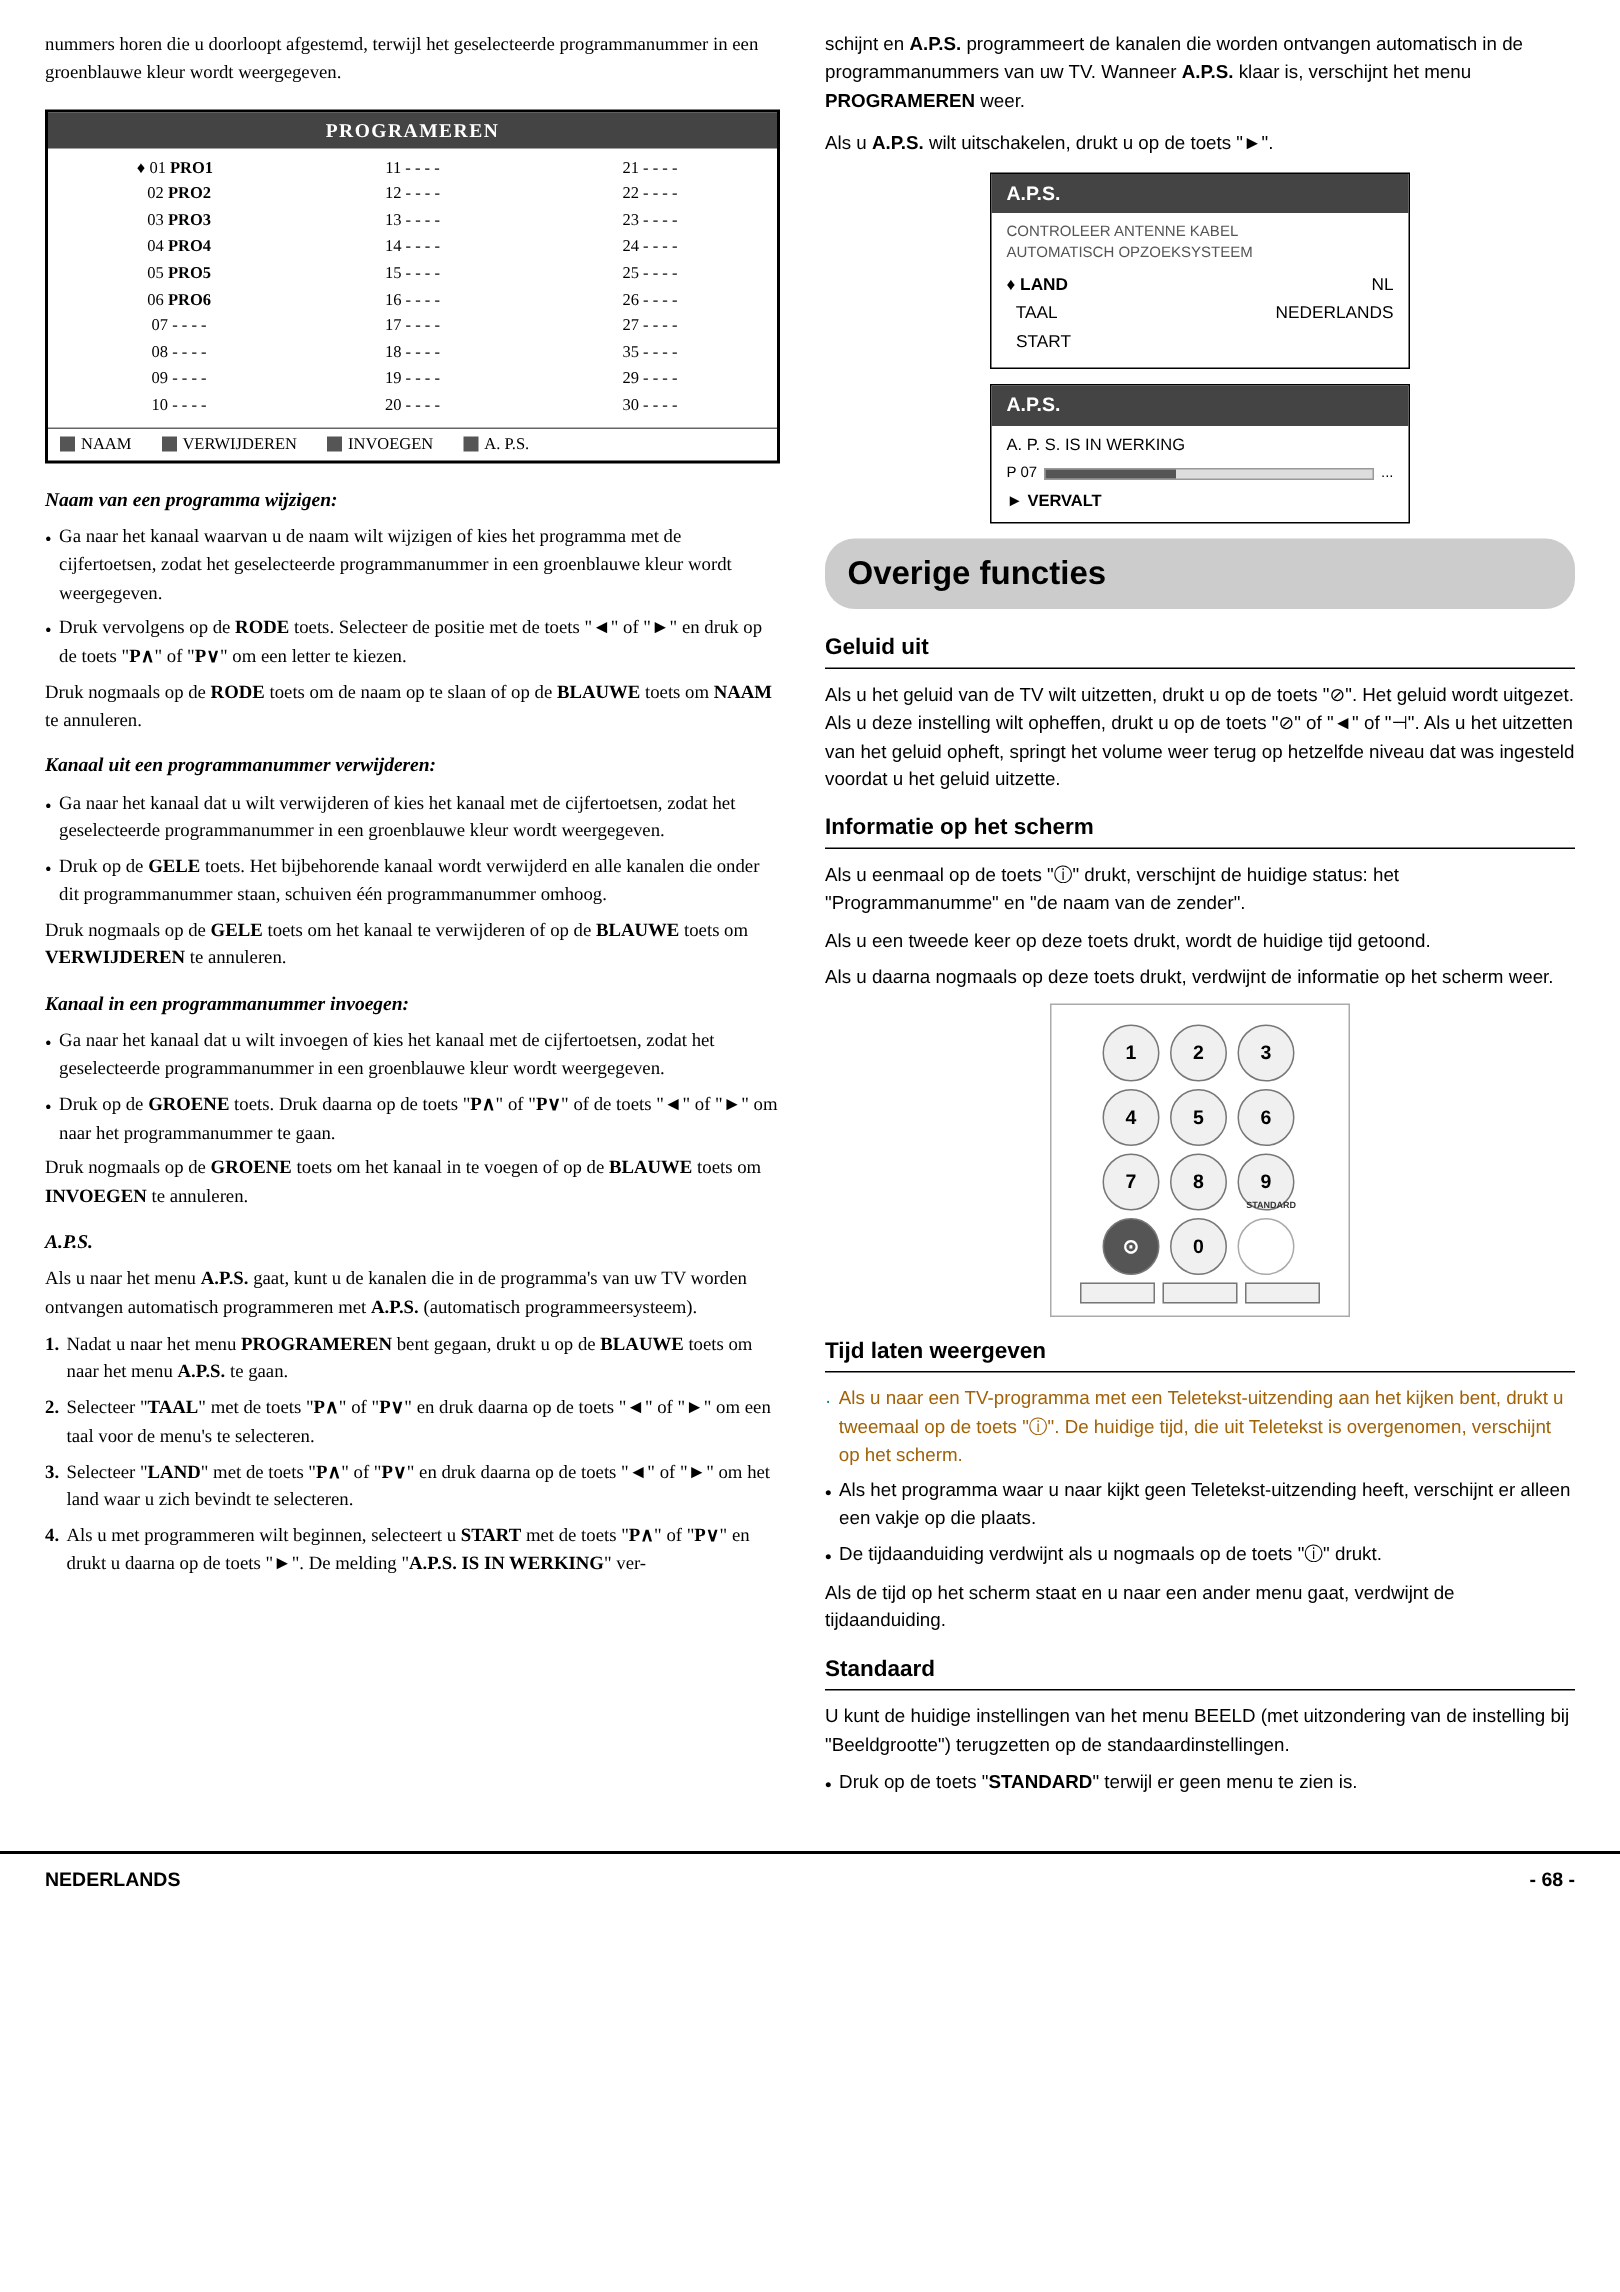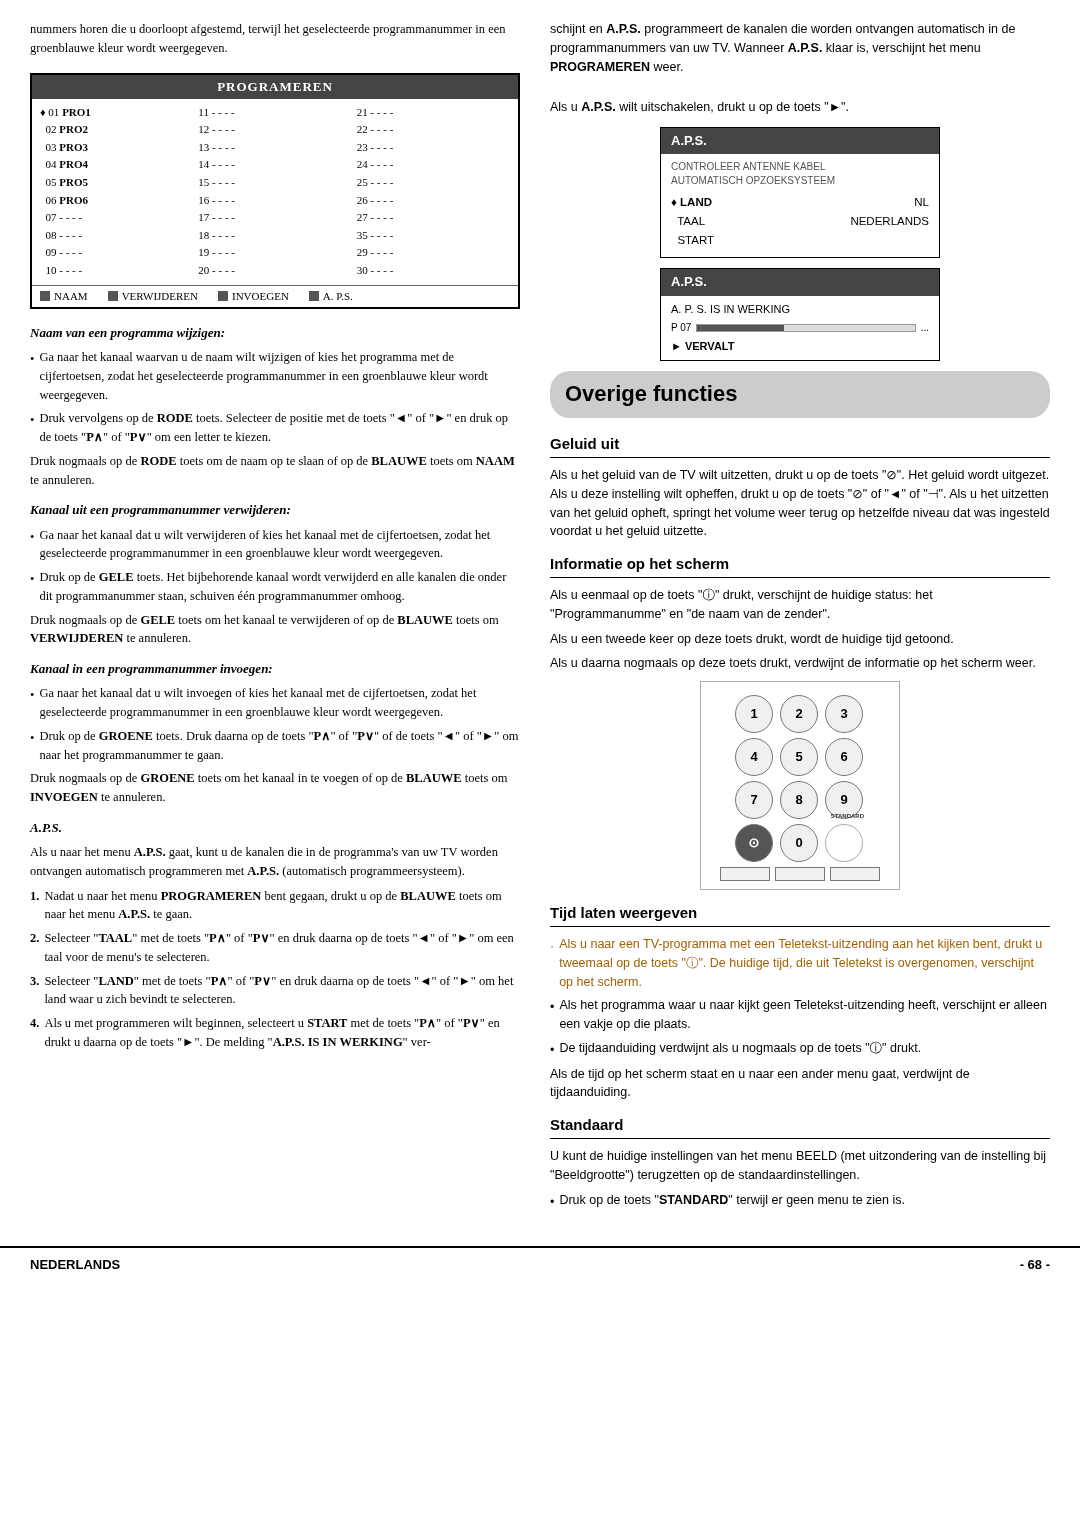--- a/index.html
+++ b/index.html
@@ -46,20 +46,21 @@
       padding: 5px 8px;
       gap: 5px;
     }
     .prog-col {
       flex: 1;
       font-size: 11px;
       line-height: 1.6;
     }
     .prog-col .entry {
       white-space: nowrap;
+      text-align: center;
     }
     .prog-table-footer {
       border-top: 1px solid #666;
       display: flex;
       padding: 3px 8px;
       font-size: 11px;
       gap: 20px;
     }
     .prog-table-footer .footer-item {
       display: flex;
@@ -240,21 +241,21 @@
 
     .intro-text {
       font-size: 12.5px;
       line-height: 1.5;
       margin-bottom: 8px;
     }
 
     .right-intro {
       font-size: 12.5px;
       line-height: 1.5;
-      margin-bottom: 22px;
+      margin-bottom: 10px;
     }
 
     .teal-text {
       color: #008080;
     }
   </style>
 </head>
 <body>
 
 <div class="page-container">

